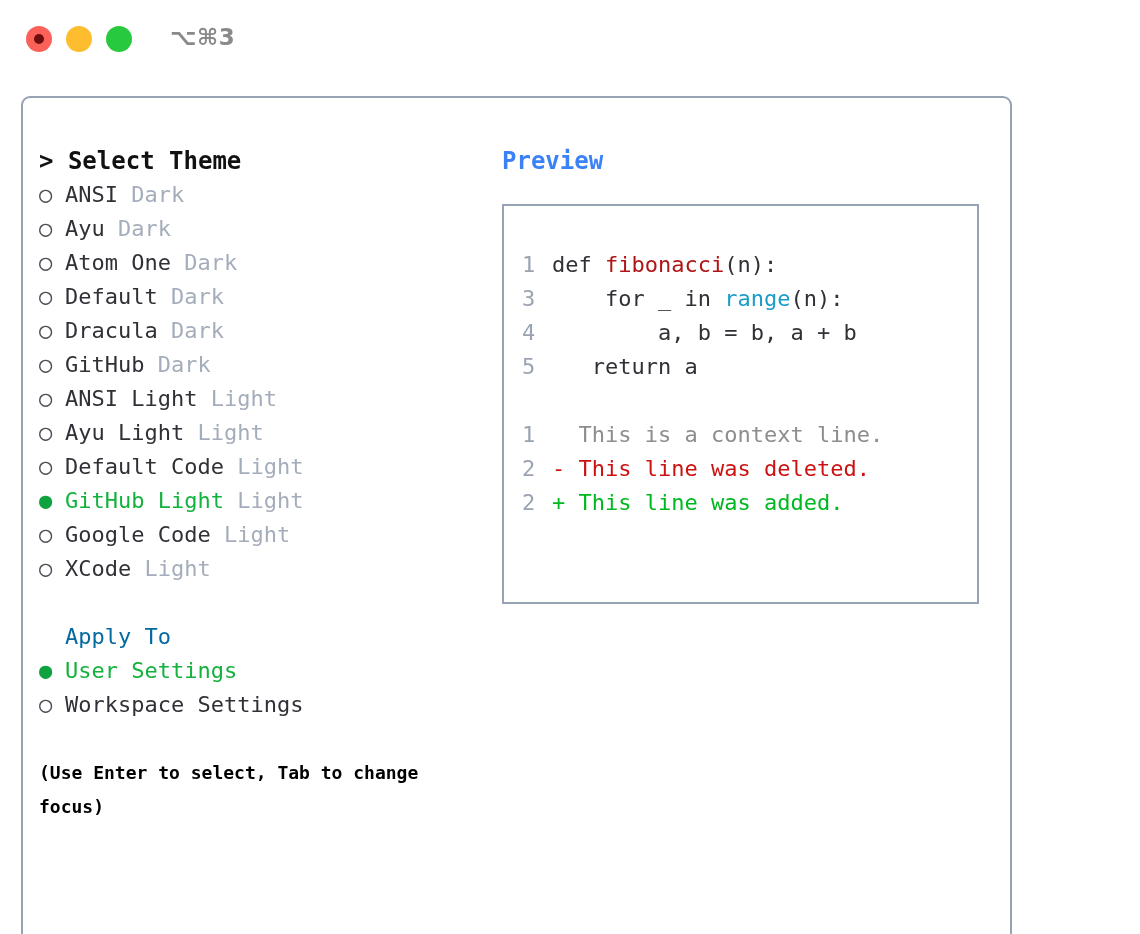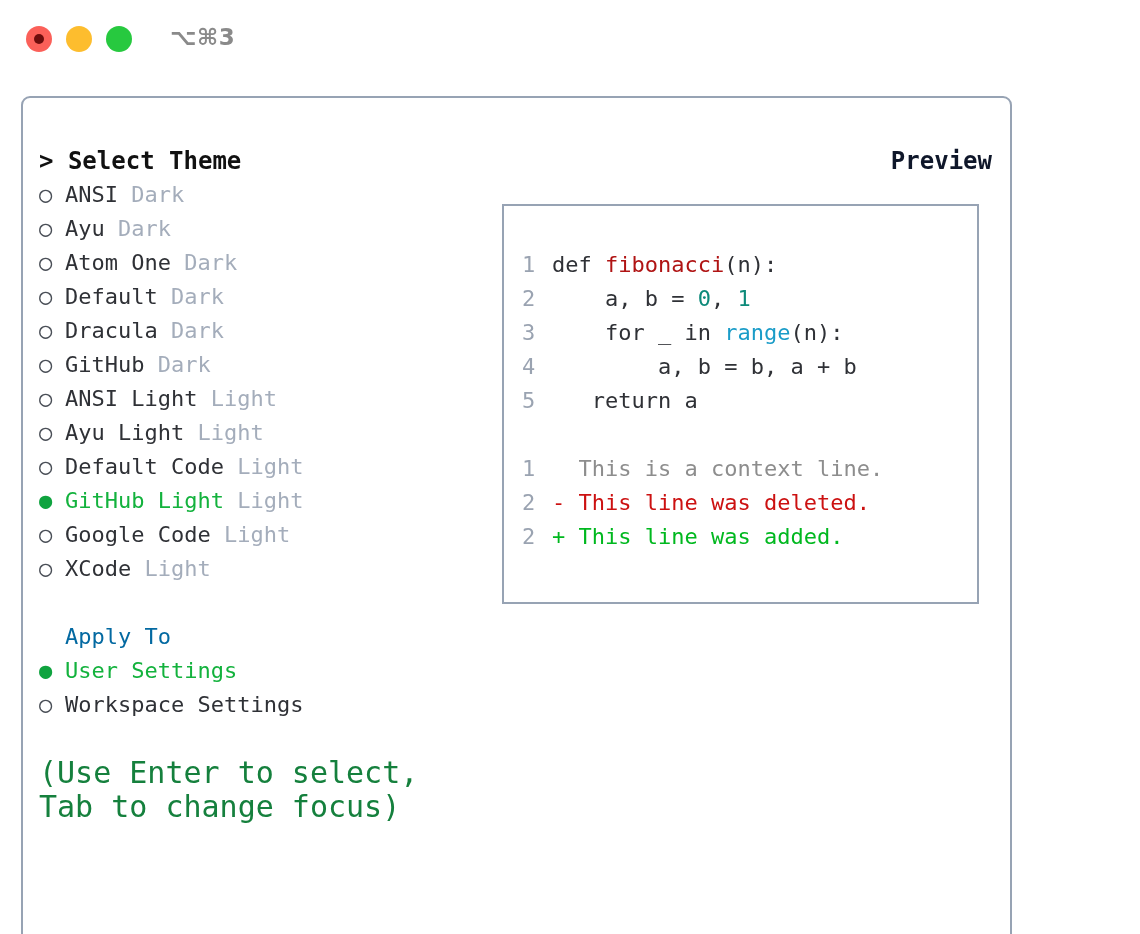--- a/index.html
+++ b/index.html
@@ -102,40 +102,40 @@
   .section-head {
     font-size: 22px;
     line-height: 34px;
     color: #0369a1;
     white-space: pre;
     padding-left: 26px;
   }
 
   #hint {
     margin-top: 34px;
-    font-size: 30px;
-    line-height: 34px;
-    color: #15803d;
+    font-size: 18px;
+    line-height: 34px;
+    color: #000000;
     width: 400px;
     white-space: normal;
+    font-weight: bold;
   }
 
   
   #right-col {
     position: absolute;
     left: 479px;
     top: 46px;
     width: 490px;
   }
   #preview-title {
     font-size: 24px;
     font-weight: bold;
-    color: #0f172a;
-    line-height: 34px;
-    text-align: right;
+    color: #3b82f6;
+    line-height: 34px;
   }
   #preview-box {
     margin-top: 26px;
     width: 477px;
     height: 400px;
     border: 2px solid #97a3b4;
     box-sizing: border-box;
     background: #ffffff;
     padding: 42px 0 8px 18px;
   }
@@ -201,21 +201,20 @@
         </div>
 
       <div id="hint">(Use Enter to select, Tab to change focus)</div>
     </div>
 
     <div id="right-col">
       <div id="preview-title">Preview</div>
       <div id="preview-box">
         <div id="code-block">
             <div class="code-line"><span class="lnum">1</span><span>def </span><span class="tok-fn">fibonacci</span><span>(n):</span></div>
-            <div class="code-line"><span class="lnum">2</span><span>    a, b = </span><span class="tok-num">0</span><span>, </span><span class="tok-num">1</span></div>
             <div class="code-line"><span class="lnum">3</span><span>    for _ in </span><span class="tok-blue">range</span><span>(n):</span></div>
             <div class="code-line"><span class="lnum">4</span><span>        a, b = b, a + b</span></div>
             <div class="code-line"><span class="lnum">5</span><span>   return a</span></div>
           </div>
         <div class="blank-line"></div>
         <div id="diff-block">
             <div class="code-line"><span class="lnum">1</span><span class="diff-ctx"> </span><span class="diff-ctx"> This is a context line.</span></div>
             <div class="code-line"><span class="lnum">2</span><span class="diff-del">-</span><span class="diff-del"> This line was deleted.</span></div>
             <div class="code-line"><span class="lnum">2</span><span class="diff-add">+</span><span class="diff-add"> This line was added.</span></div>
           </div>

